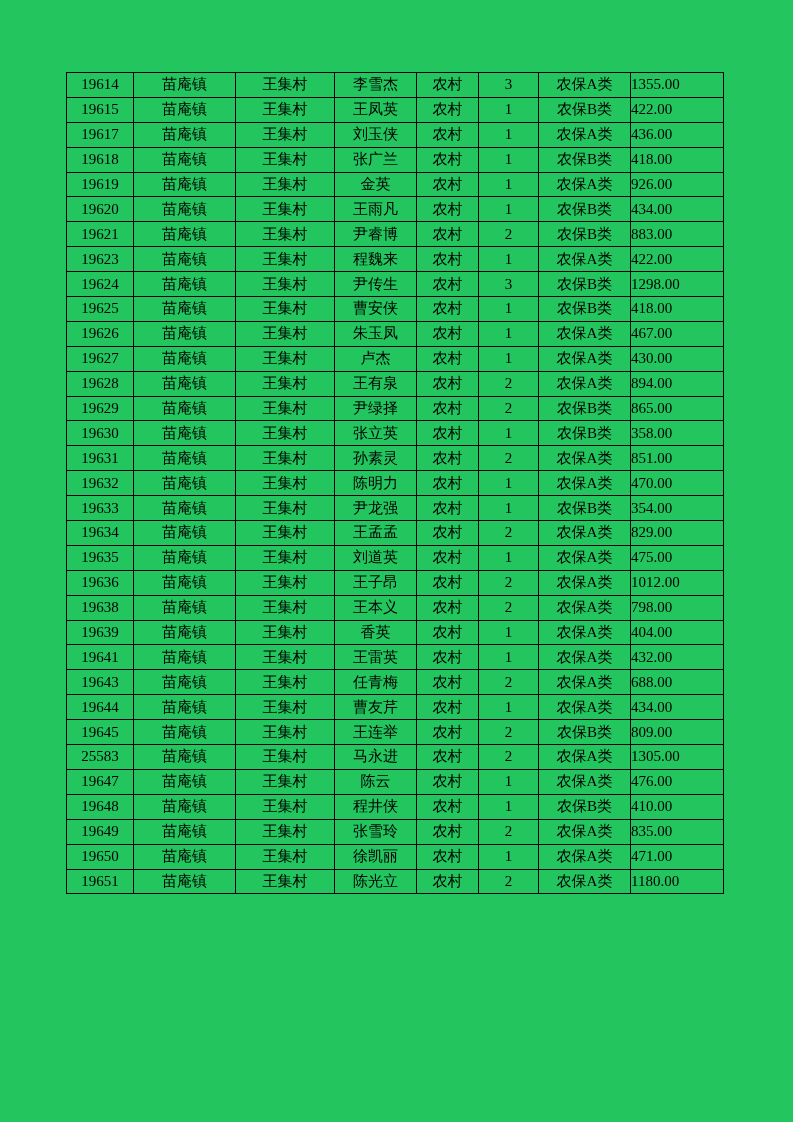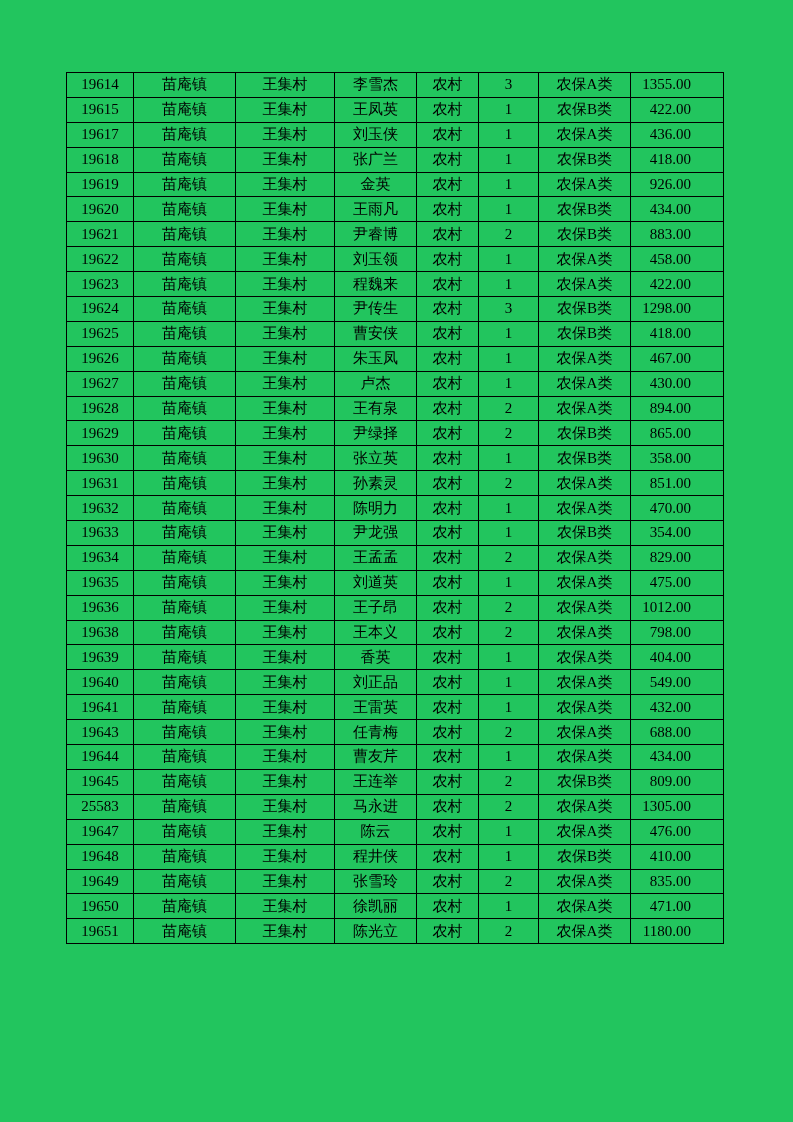--- a/index.html
+++ b/index.html
@@ -31,21 +31,21 @@
     padding: 0;
     font-size: 15px;
     line-height: 1;
     text-align: center;
     vertical-align: middle;
     white-space: nowrap;
     overflow: hidden;
     color: #000000;
   }
   table.data-table td.col-amount {
-    text-align: right;
+    text-align: left;
     padding-right: 32px;
   }
 </style>
 </head>
 <body>
 
 <div class="page">
   <table class="data-table">
     <colgroup>
         <col style="width: 67px;">
@@ -122,30 +122,20 @@
           <td>19621</td>
           <td>苗庵镇</td>
           <td>王集村</td>
           <td>尹睿博</td>
           <td>农村</td>
           <td>2</td>
           <td>农保B类</td>
           <td class="col-amount">883.00</td>
         </tr>
         <tr>
-          <td>19622</td>
-          <td>苗庵镇</td>
-          <td>王集村</td>
-          <td>刘玉领</td>
-          <td>农村</td>
-          <td>1</td>
-          <td>农保A类</td>
-          <td class="col-amount">458.00</td>
-        </tr>
-        <tr>
           <td>19623</td>
           <td>苗庵镇</td>
           <td>王集村</td>
           <td>程魏来</td>
           <td>农村</td>
           <td>1</td>
           <td>农保A类</td>
           <td class="col-amount">422.00</td>
         </tr>
         <tr>
@@ -290,30 +280,20 @@
         </tr>
         <tr>
           <td>19639</td>
           <td>苗庵镇</td>
           <td>王集村</td>
           <td>香英</td>
           <td>农村</td>
           <td>1</td>
           <td>农保A类</td>
           <td class="col-amount">404.00</td>
-        </tr>
-        <tr>
-          <td>19640</td>
-          <td>苗庵镇</td>
-          <td>王集村</td>
-          <td>刘正品</td>
-          <td>农村</td>
-          <td>1</td>
-          <td>农保A类</td>
-          <td class="col-amount">549.00</td>
         </tr>
         <tr>
           <td>19641</td>
           <td>苗庵镇</td>
           <td>王集村</td>
           <td>王雷英</td>
           <td>农村</td>
           <td>1</td>
           <td>农保A类</td>
           <td class="col-amount">432.00</td>

